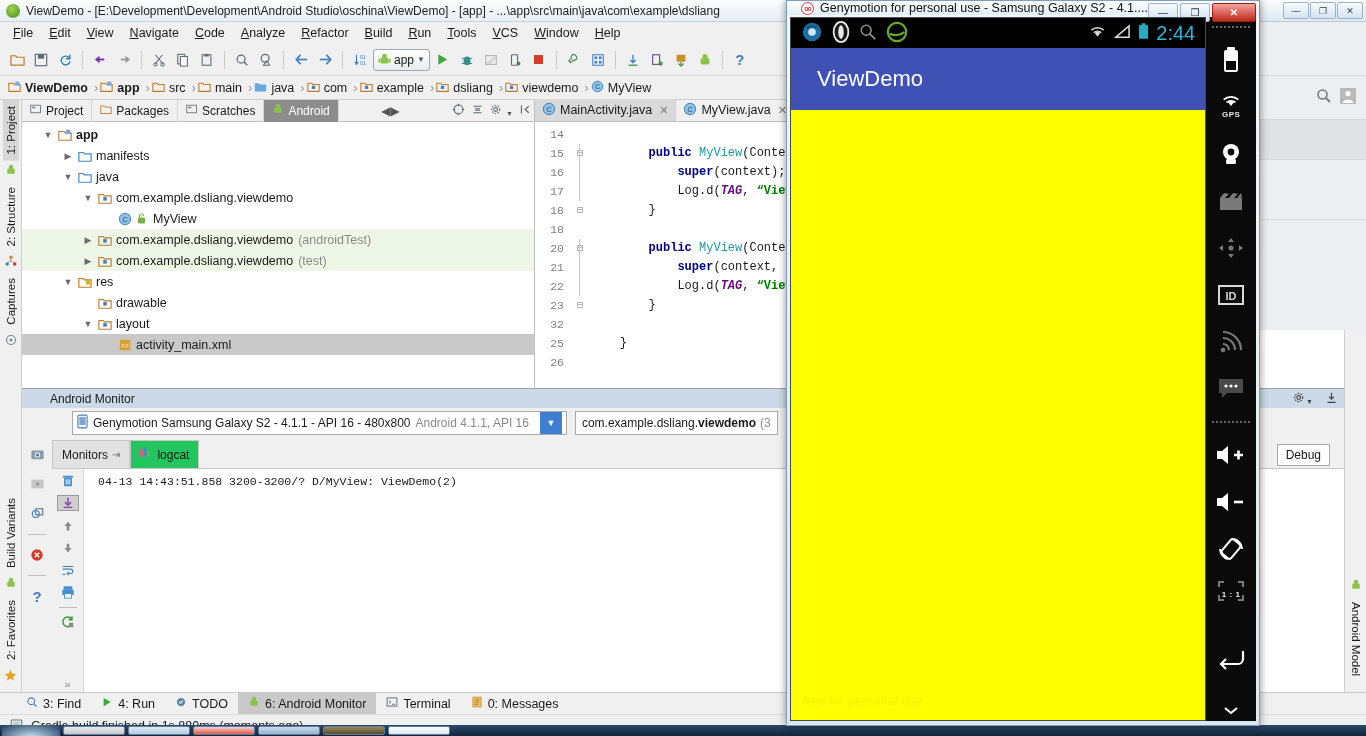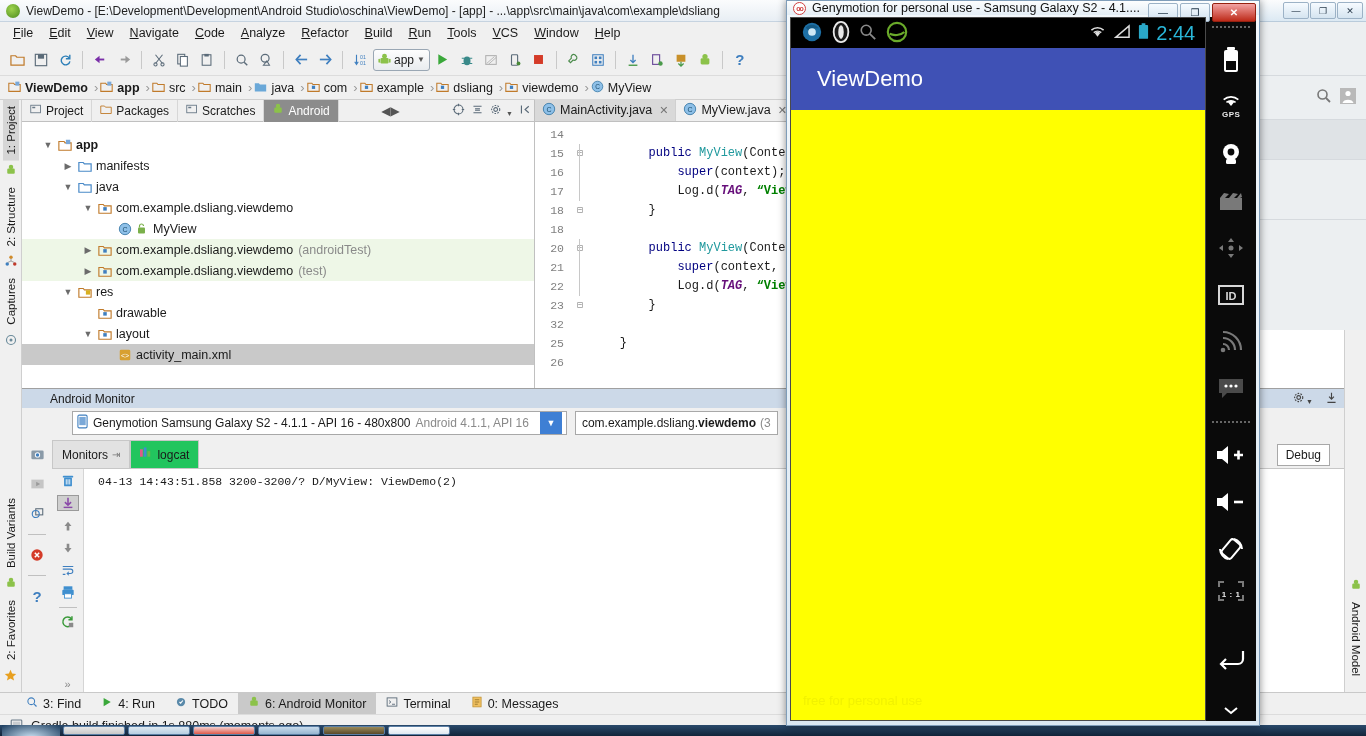--- a/index.html
+++ b/index.html
@@ -63,21 +63,21 @@
 
   
   .vstrip-r { width:22px; background:#f0f0f0; border-left:1px solid #cfcfcf;
     display:flex; flex-direction:column; align-items:center; }
 
   .center-col { flex:1; display:flex; flex-direction:column; min-width:0; }
   .upper-row { height:288px; display:flex; min-height:0; }
 
   
   .proj-panel { width:513px; background:#fff; display:flex; flex-direction:column;
-    border-right:1px solid #c0c0c0;gap:10px; }
+    border-right:1px solid #c0c0c0; }
   .proj-tabs { height:22px; background:#f0f0f0; display:flex; align-items:center;
     border-bottom:1px solid #c0c0c0; position:relative; }
   .ptab { height:22px; display:flex; align-items:center; gap:4px; padding:0 8px;
     font-size:12px; color:#1a1a1a; border-right:1px solid #d7d7d7; }
   .ptab.sel { background:#8c8c8c; color:#fff; }
   .ptab-right { position:absolute; right:2px; display:flex; align-items:center; gap:6px;
     font-size:12px; color:#555; }
   .tree { flex:1; overflow:hidden; padding-top:2px; background:#fff; }
   .trow { height:21px; display:flex; align-items:center; font-size:12.5px; white-space:nowrap; }
   .trow.green { background:#eef7e7; }
@@ -96,21 +96,21 @@
   .ex { color:#777; font-size:11px; margin-left:3px; }
   .code-area { flex:1; display:flex; font-family:"Liberation Mono", monospace;
     font-size:12px; background:#fff; overflow:hidden; }
   .gutter { width:34px; text-align:right; padding-right:5px; color:#808080;
     font-size:11.5px; padding-top:3px; }
   .gutter div { height:19px; line-height:19px; }
   .folds { width:22px; padding-top:3px; position:relative; }
   .folds div { height:19px; line-height:19px; text-align:center; color:#999; font-size:10px; }
   .codelines { flex:1; padding-top:3px; white-space:pre; overflow:hidden; }
   .codelines div { height:19px; line-height:19px; }
-  .kw { color:#000080; font-weight:normal;text-align:right; }
+  .kw { color:#000080; font-weight:bold;text-align:right; }
   .ty { color:#20999d; }
   .st { color:#008000; font-weight:bold; }
   .fd { color:#660e7a; font-style:italic; font-weight:bold; }
   .mt { color:#1a1a1a; }
 
   
   .monitor { flex:1; display:flex; flex-direction:column; min-height:0;
     border-top:1px solid #a0a0a0; background:#f0f0f0; }
   .mon-head { height:19px; background:#ccd9e8; display:flex; align-items:center;
     padding-left:28px; font-size:12px; position:relative; }
@@ -173,21 +173,21 @@
     background:linear-gradient(#f6fbff,#d5e4f0); display:flex; align-items:center;
     justify-content:center; font-size:9px; color:#2a3b4c; }
   .bg-body { height:308px; background:#eceff1; }
   .bg-strip { height:40px; border-bottom:1px solid #d6dade; background:#eceff1;
     display:flex; align-items:center; justify-content:flex-end; gap:8px; padding-right:10px; }
 
   
   #geny { position:absolute; left:786px; top:0; width:474px; height:726px; z-index:10;
     border:1px solid #7f9db9; background:linear-gradient(#f3f8fc,#dbe8f2);
     box-shadow:0 0 8px rgba(0,0,0,.45); display:flex; flex-direction:column; }
-  .g-title { height:24px; display:flex; align-items:center; padding-left:6px;
+  .g-title { height:24px; display:flex; align-items:center; padding-left:14px;
     position:relative; background:linear-gradient(#fdfefe,#e4eef6); }
   .g-title .gico { width:13px; height:13px; border-radius:50%; border:1px solid #d04040;
     background:#fff; display:flex; align-items:center; justify-content:center;
     font-size:7px; color:#d04040; font-weight:bold; margin-right:6px; letter-spacing:-1px; }
   .g-title .gtext { font-size:12.5px; color:#111; white-space:nowrap; }
   .g-btns { position:absolute; right:3px; top:2px; display:flex; gap:2px; }
   .g-btn { width:30px; height:19px; border:1px solid #9cb2c6; border-radius:2px;
     background:linear-gradient(#f6fbff,#d2e2f0); display:flex; align-items:center;
     justify-content:center; font-size:10px; color:#24384a; }
   .g-btn.close { width:44px; background:linear-gradient(#f3a3a3,#bd2a19); color:#fff;

